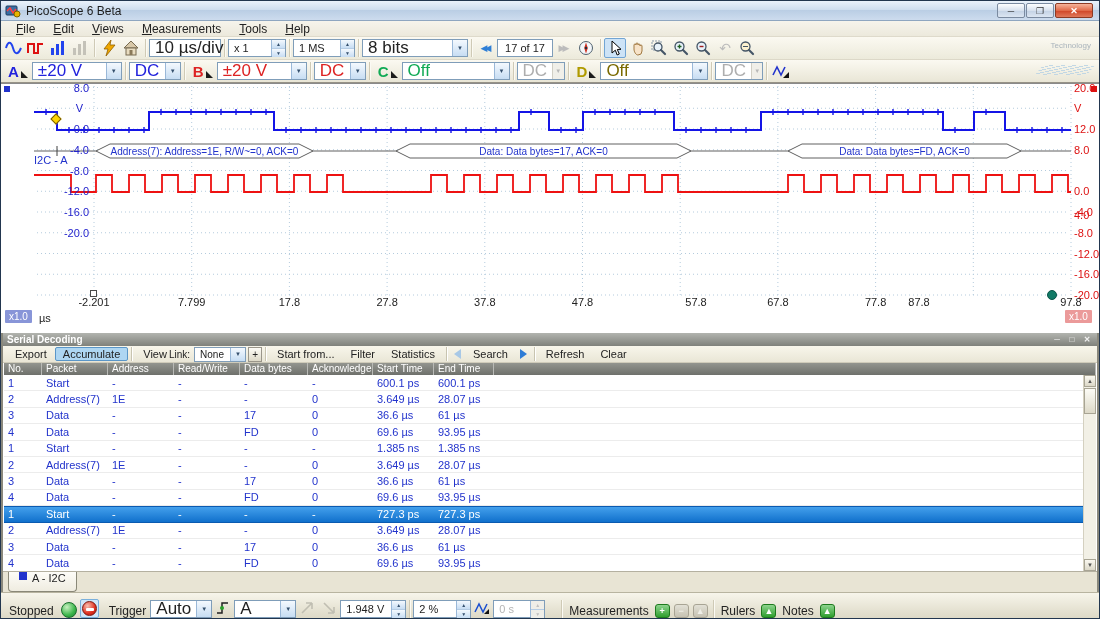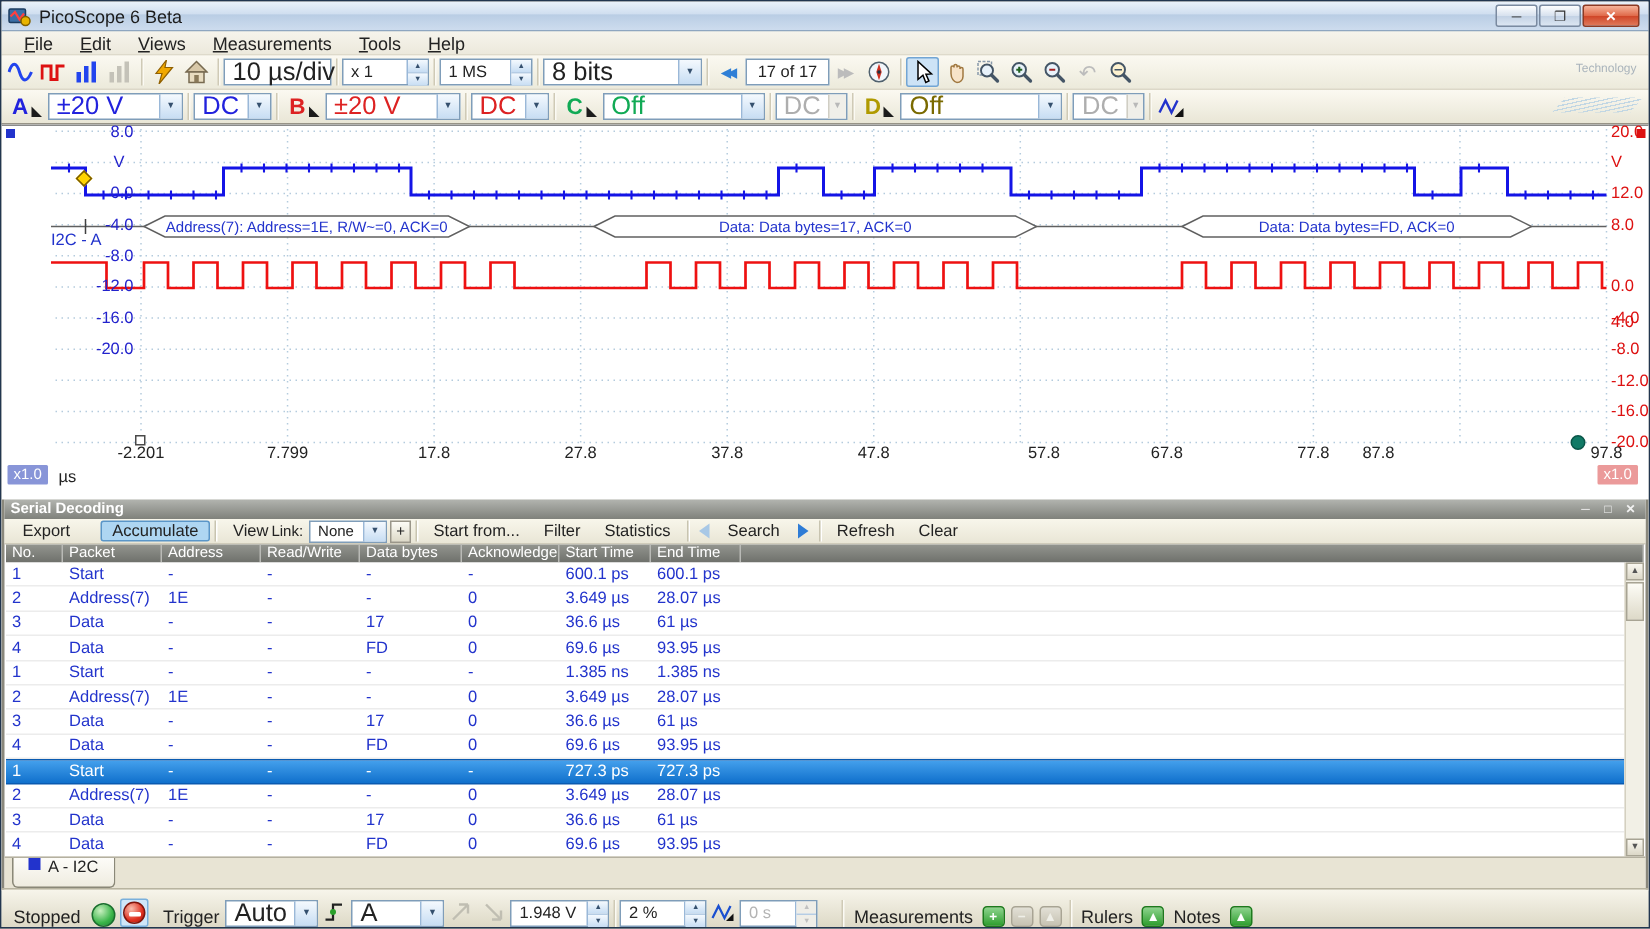--- a/index.html
+++ b/index.html
@@ -64,21 +64,21 @@
   .green-dot { position:absolute; width:10px; height:10px; border-radius:50%; background:#117a66; border:1px solid #0a5548; }
   .decode-name { position:absolute; font-size:11px; }
 
   
   .panel { position:absolute; top:332px; left:0; right:0; height:261px; border-left:2px solid #8a887c; border-right:2px solid #8a887c; background:#fff; }
   .panel-header { height:13px; background:linear-gradient(#b2b4af,#7f817b); color:#fff; font-size:10px; font-weight:bold; display:flex; align-items:center; padding:0 4px; }
   .ph-btns { margin-left:auto; display:flex; gap:3px; }
   .ph-btns span { font-size:8px; line-height:10px; color:#f2f2f2; width:12px; text-align:center; }
   .panel-toolbar { height:17px; background:linear-gradient(#f8f6eb,#e9e6d6); display:flex; align-items:center; padding-left:4px; border-bottom:1px solid #cfcbba; font-size:11px; }
   .ptool { padding:1px 8px; white-space:nowrap; }
-  .ptool.active { background:#aed6f2; border:1px solid #5a96c8; border-radius:2px; padding:0 7px;margin-left:12px; }
+  .ptool.active { background:#aed6f2; border:1px solid #5a96c8; border-radius:2px; padding:0 7px; }
   .psep { width:1px; height:14px; background:#c8c4b0; box-shadow:1px 0 0 #fff; margin:0 3px; }
   .mini-btn { width:14px; height:15px; border:1px solid #9a968a; background:linear-gradient(#fdfcf6,#ddd9c8); display:flex; align-items:center; justify-content:center; font-size:10px; margin-left:2px; }
   .tri { width:0; height:0; margin:0 4px; }
   .tri.left { border-top:5px solid transparent; border-bottom:5px solid transparent; border-right:7px solid #a8c8e6; }
   .tri.right { border-top:5px solid transparent; border-bottom:5px solid transparent; border-left:7px solid #2e7cd6; }
 
   .table-head { position:absolute; top:30px; left:1px; right:1px; height:12px; background:linear-gradient(#93958f,#6e706b); display:flex; color:#fff; font-size:10px; }
   .th { padding-left:4px; border-right:1px solid #b9bab6; overflow:hidden; white-space:nowrap; line-height:12px; }
   .table-body { position:absolute; top:42px; bottom:23px; left:1px; right:14px; overflow:hidden; background:#fff; }
   .trow { display:flex; height:16.4px; align-items:center; color:#2233cc; border-bottom:1px solid #ececec; }

